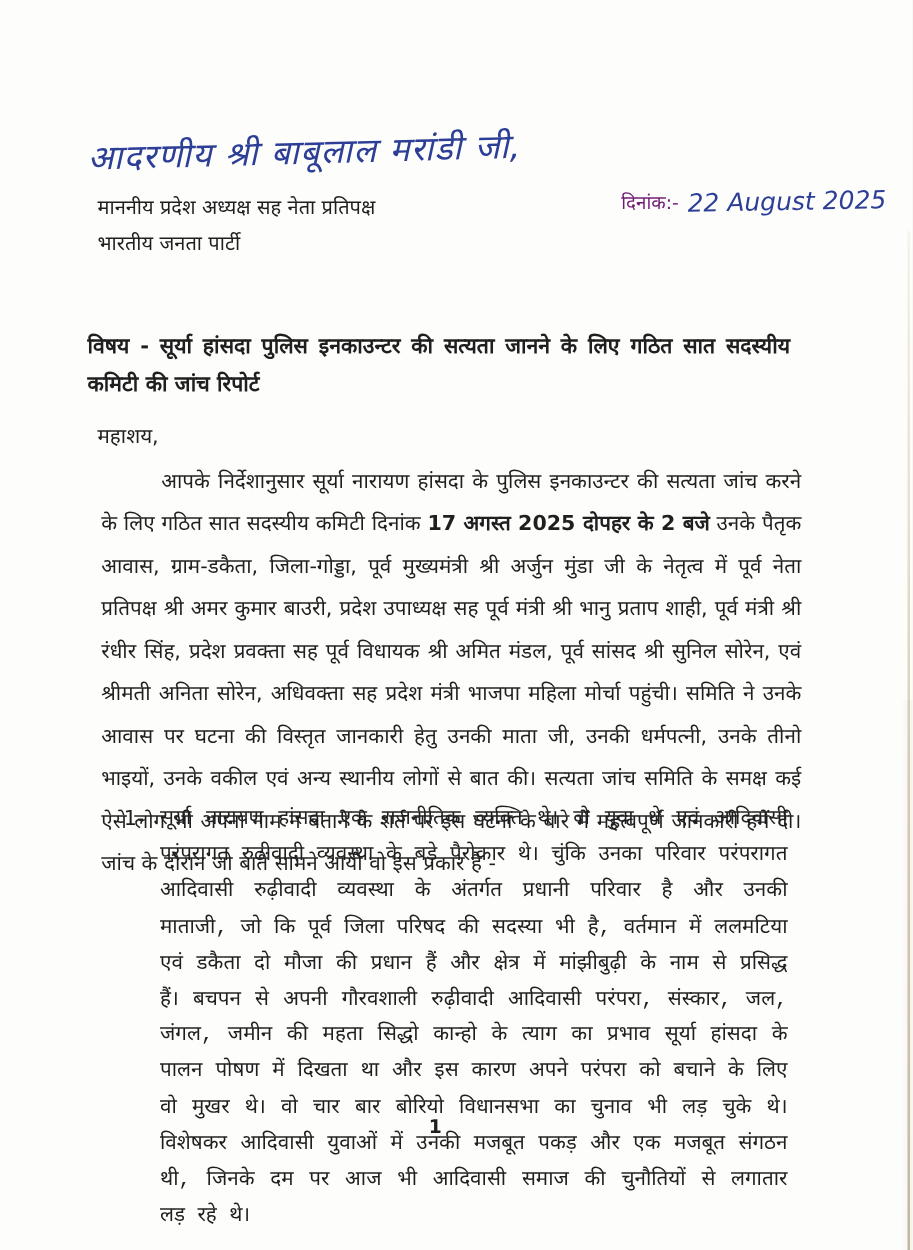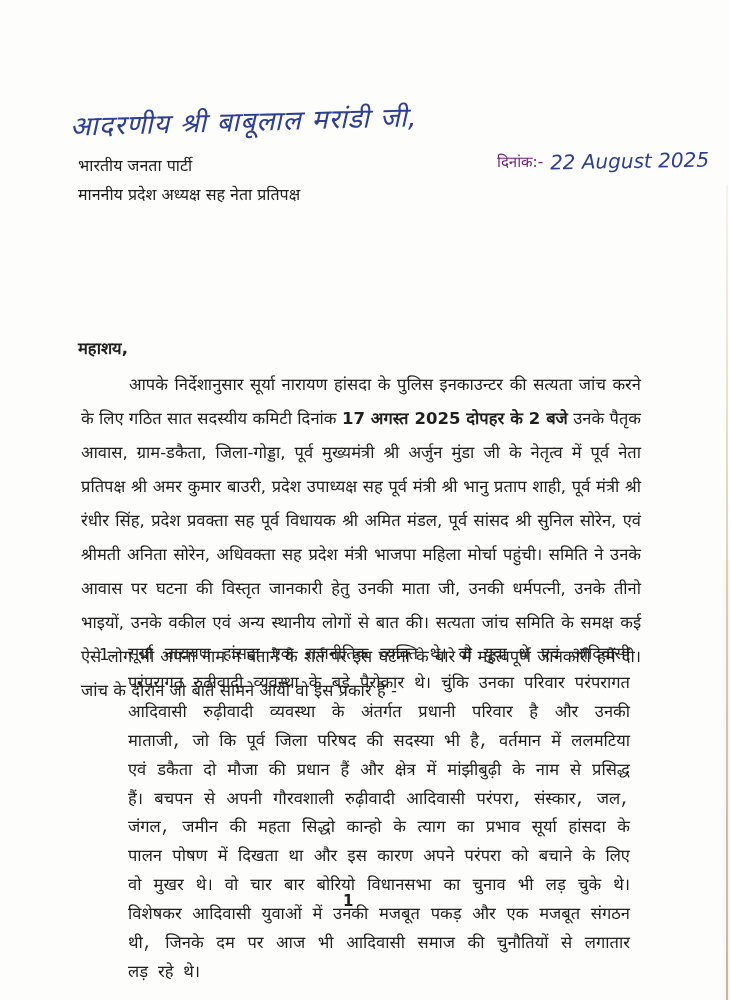--- a/index.html
+++ b/index.html
@@ -76,21 +76,20 @@
     margin:0;
     font-size:17px;
     font-weight:bold;
     line-height:31px;
     text-align:justify;
   }
   .greeting{
     position:absolute;
     left:78px;top:336px;
     font-size:16.5px;
-    font-weight:bold;
   }
   .body-para{
     position:absolute;
     left:81px;top:368px;
     width:560px;
     margin:0;
     font-size:16.5px;
     line-height:34px;
     text-align:justify;
     text-indent:48px;
@@ -119,29 +118,30 @@
   }
 </style>
 </head>
 <body>
 
 <div class="page">
 
   <div class="recipient-hw handwrite">आदरणीय श्री बाबूलाल मरांडी जी,</div>
 
   <div class="addr">
+    <div>माननीय प्रदेश अध्यक्ष सह नेता प्रतिपक्ष</div>
     <div>भारतीय जनता पार्टी</div>
-    <div>माननीय प्रदेश अध्यक्ष सह नेता प्रतिपक्ष</div>
   </div>
 
   <div class="date-row">
     <span class="date-label">दिनांक:-</span>
     <span class="date-value handwrite">22 August 2025</span>
   </div>
 
+  <p class="subject">विषय - सूर्या हांसदा पुलिस इनकाउन्टर की सत्यता जानने के लिए गठित सात सदस्यीय कमिटी की जांच रिपोर्ट</p>
 
   <div class="greeting">महाशय,</div>
 
   <p class="body-para"><span>आपके निर्देशानुसार सूर्या नारायण हांसदा के पुलिस इनकाउन्टर की सत्यता जांच करने के लिए गठित सात सदस्यीय कमिटी दिनांक </span><b>17 अगस्त 2025 दोपहर के 2 बजे</b><span> उनके पैतृक आवास, ग्राम-डकैता, जिला-गोड्डा, पूर्व मुख्यमंत्री श्री अर्जुन मुंडा जी के नेतृत्व में पूर्व नेता प्रतिपक्ष श्री अमर कुमार बाउरी, प्रदेश उपाध्यक्ष सह पूर्व मंत्री श्री भानु प्रताप शाही, पूर्व मंत्री श्री रंधीर सिंह, प्रदेश प्रवक्ता सह पूर्व विधायक श्री अमित मंडल, पूर्व सांसद श्री सुनिल सोरेन, एवं श्रीमती अनिता सोरेन, अधिवक्ता सह प्रदेश मंत्री भाजपा महिला मोर्चा पहुंची। समिति ने उनके आवास पर घटना की विस्तृत जानकारी हेतु उनकी माता जी, उनकी धर्मपत्नी, उनके तीनो भाइयों, उनके वकील एवं अन्य स्थानीय लोगों से बात की। सत्यता जांच समिति के समक्ष कई ऐसे लोग भी अपना नाम न बताने के शर्त पर इस घटना के बारे में महत्वपूर्ण जानकारी हमें दी। जांच के दौरान जो बातें सामने आयी वो इस प्रकार है -</span></p>
 
   <div class="list-item">
     <span class="list-num">1-</span>
     <span class="list-text">सूर्या नारायण हांसदा एक राजनीतिक व्यक्ति थे। वो युवा थे एवं आदिवासी परंपरागत रुढ़ीवादी व्यवस्था के बड़े पैरोकार थे। चुंकि उनका परिवार परंपरागत आदिवासी रुढ़ीवादी व्यवस्था के अंतर्गत प्रधानी परिवार है और उनकी माताजी, जो कि पूर्व जिला परिषद की सदस्या भी है, वर्तमान में ललमटिया एवं डकैता दो मौजा की प्रधान हैं और क्षेत्र में मांझीबुढ़ी के नाम से प्रसिद्ध हैं। बचपन से अपनी गौरवशाली रुढ़ीवादी आदिवासी परंपरा, संस्कार, जल, जंगल, जमीन की महता सिद्धो कान्हो के त्याग का प्रभाव सूर्या हांसदा के पालन पोषण में दिखता था और इस कारण अपने परंपरा को बचाने के लिए वो मुखर थे। वो चार बार बोरियो विधानसभा का चुनाव भी लड़ चुके थे। विशेषकर आदिवासी युवाओं में उनकी मजबूत पकड़ और एक मजबूत संगठन थी, जिनके दम पर आज भी आदिवासी समाज की चुनौतियों से लगातार लड़ रहे थे।</span>
   </div>
 

